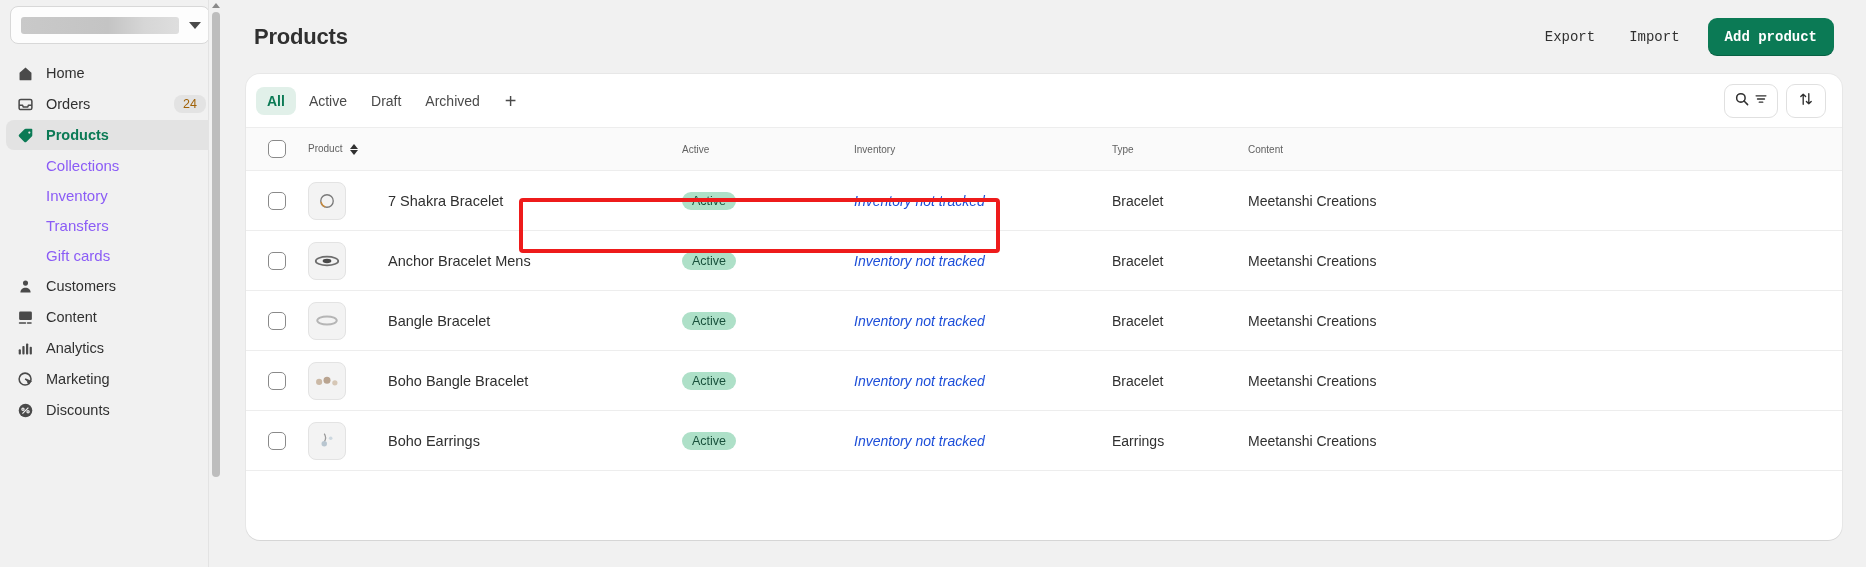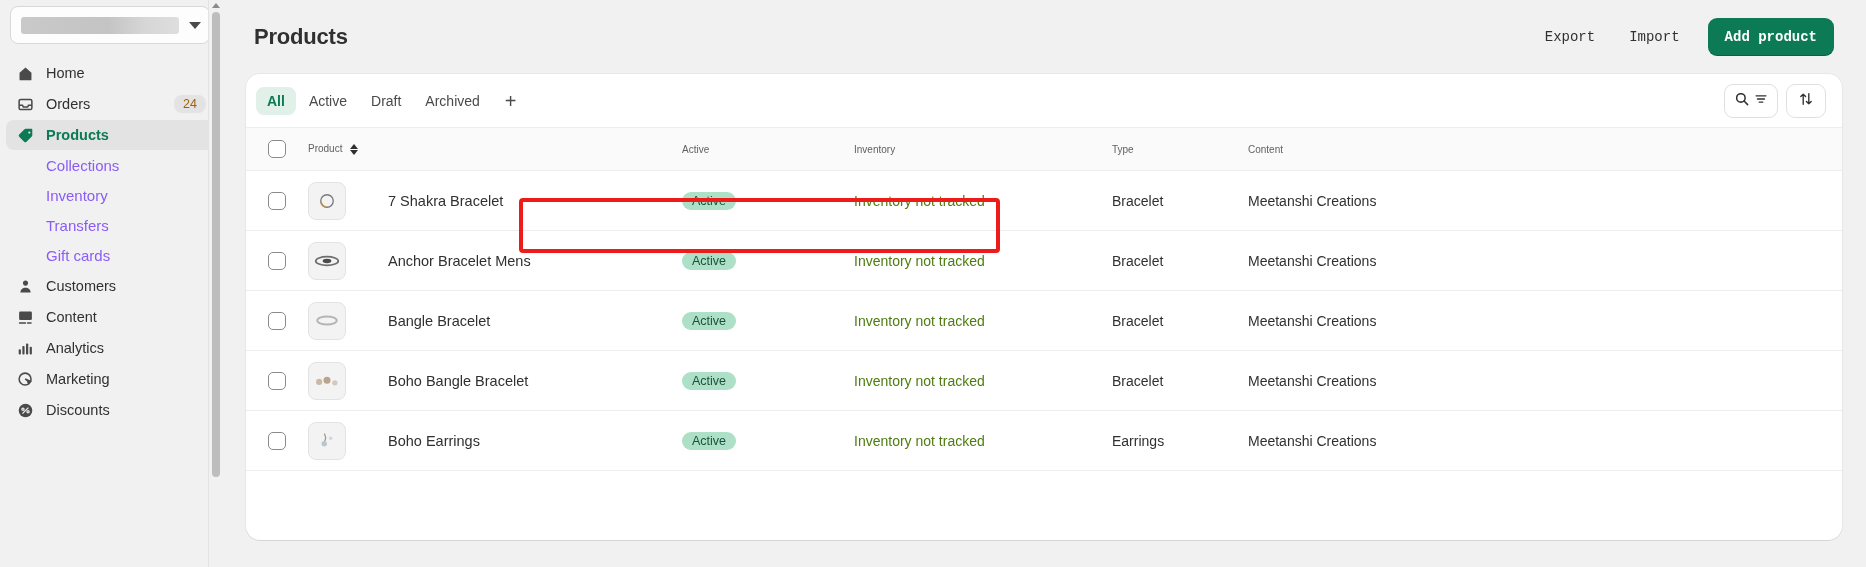--- a/index.html
+++ b/index.html
@@ -137,21 +137,21 @@
   .thumb {
     width: 38px; height: 38px; border-radius: 8px; border: 1px solid #e3e3e3;
     background: #f3f3f3; margin-right: 22px; flex: 0 0 38px;
     display: flex; align-items: center; justify-content: center; overflow: hidden;
   }
   .prod-name { font-size: 14.5px; color: #303030; }
   .badge {
     display: inline-block; background: #aee0c8; color: #19513c;
     font-size: 12.5px; border-radius: 9px; padding: 2px 10px;
   }
-  .muted { color: #4d7c0f; }
+  .muted { color: #1d4ed8; font-style: italic; }
   .sort-arrows { display: inline-flex; flex-direction: column; margin-left: 5px; vertical-align: middle; gap: 1px; }
   .sa-up { width:0;height:0;border-left:4px solid transparent;border-right:4px solid transparent;border-bottom:5px solid #303030; }
   .sa-dn { width:0;height:0;border-left:4px solid transparent;border-right:4px solid transparent;border-top:5px solid #303030; }
 
   
   .annotation-box {
     position: absolute; pointer-events: none;
     border: 4px solid #ee1b1b; border-radius: 4px;
     left: 297px; top: 198px; width: 481px; height: 55px; z-index: 20;
   }

